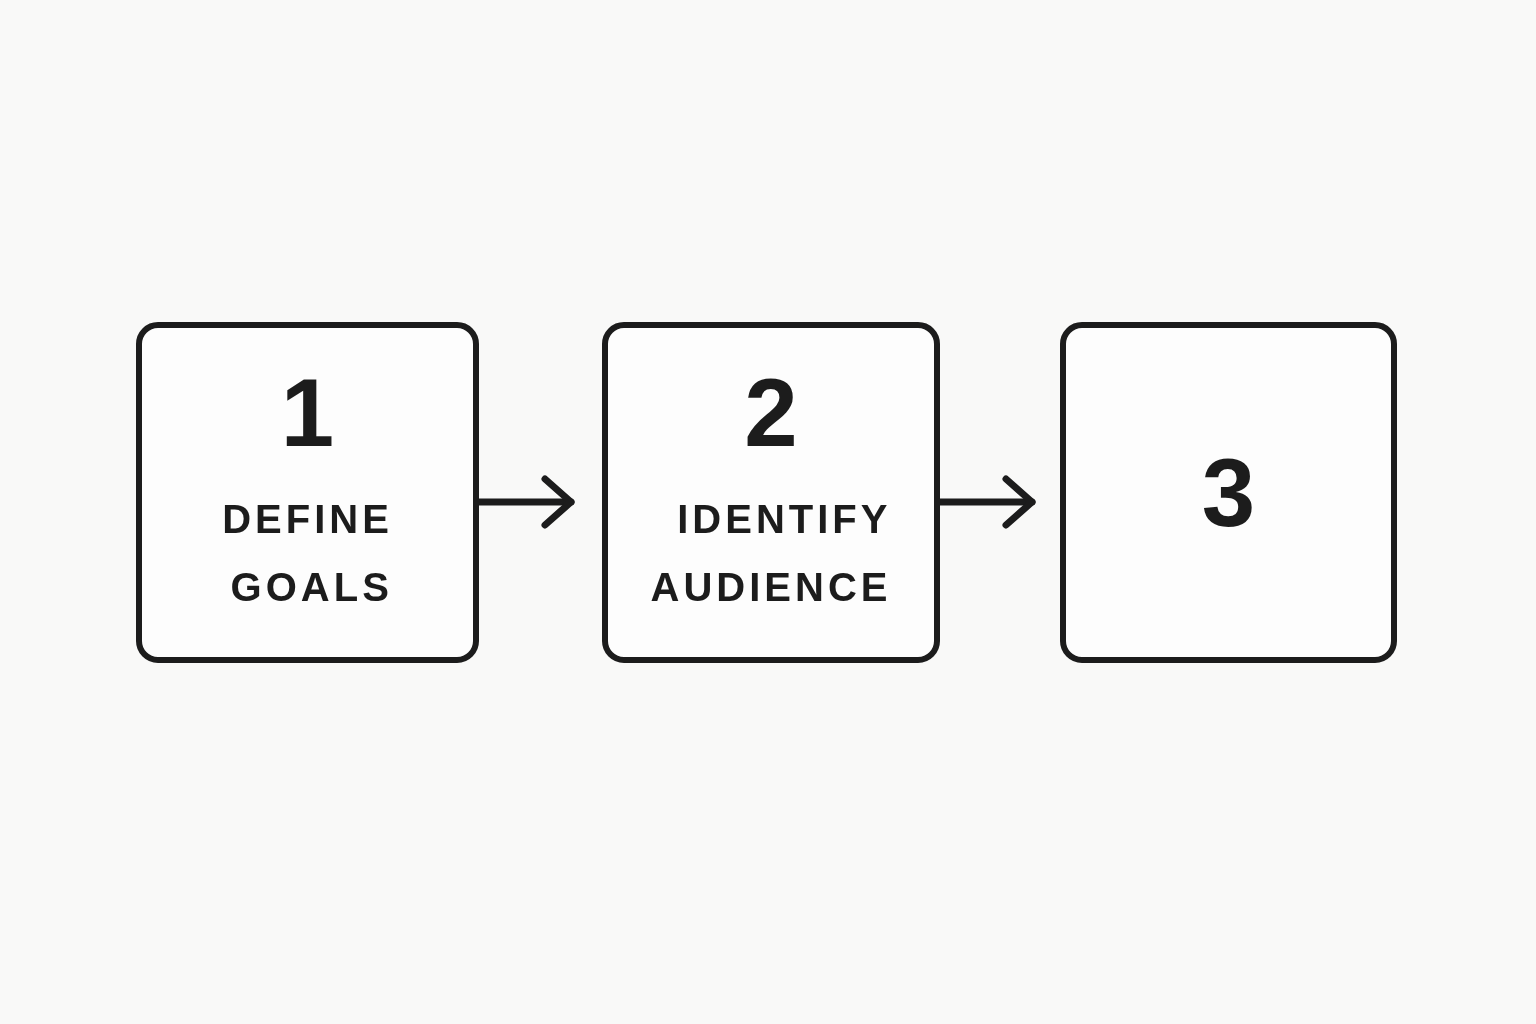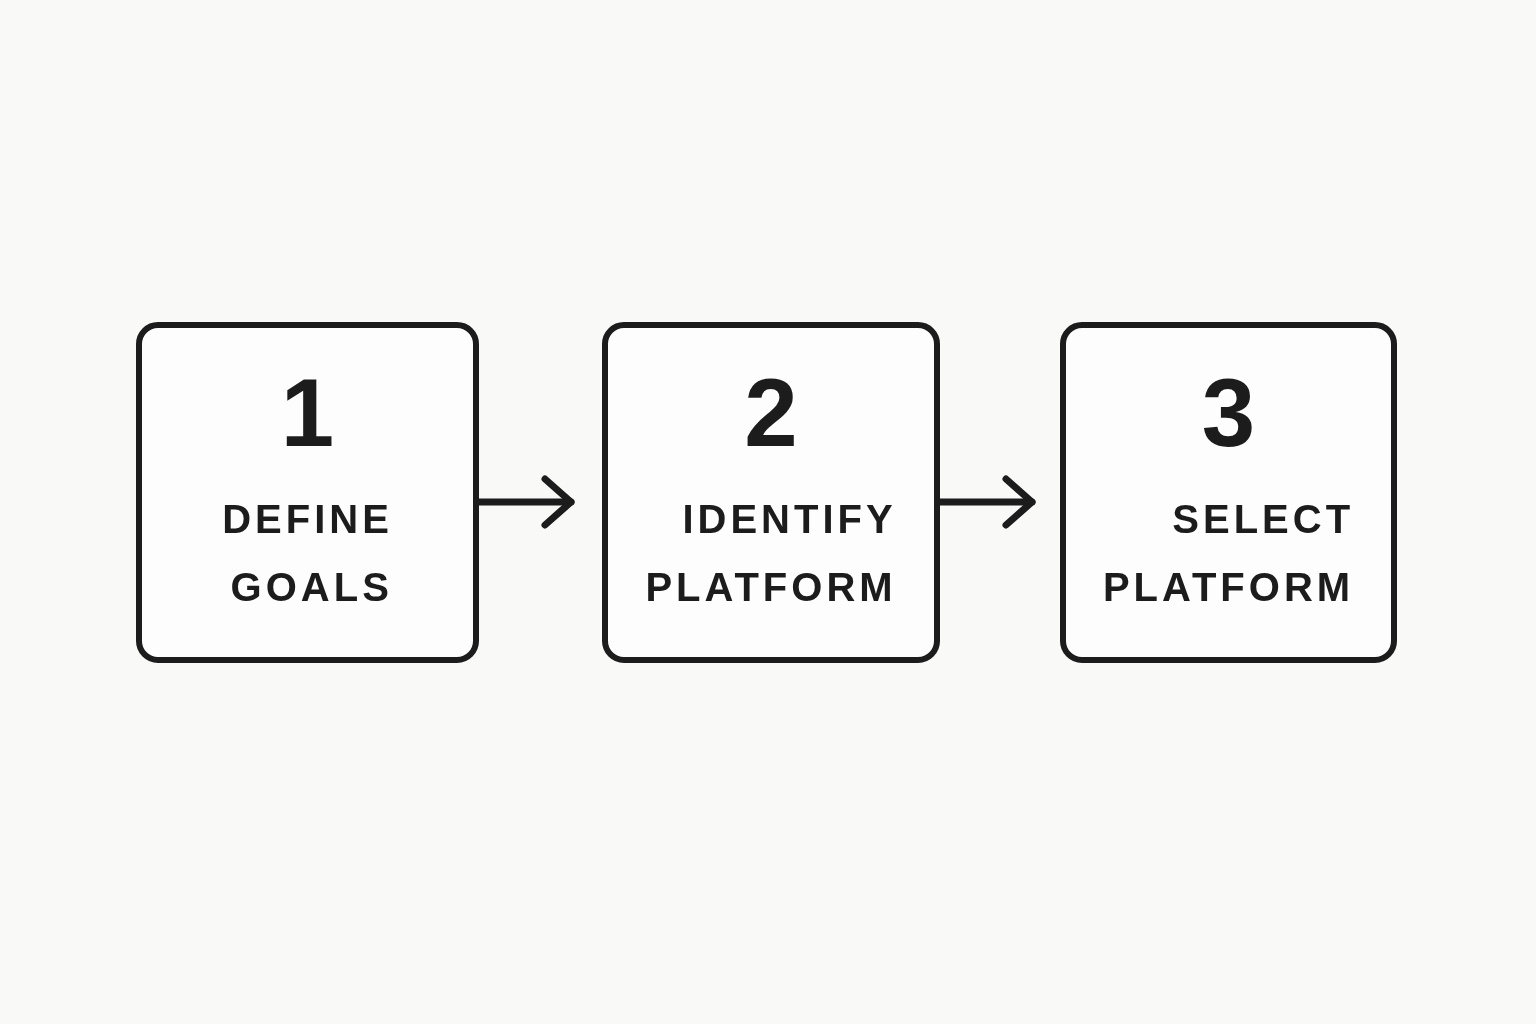--- a/index.html
+++ b/index.html
@@ -78,27 +78,25 @@
   </div>
 
   <svg class="arrow a1" width="106" height="62" viewBox="0 0 106 62">
     <path d="M 2 31 H 94"></path>
     <path d="M 68 8 L 94 31 L 68 54"></path>
   </svg>
 
   <div class="step-box s2">
     <div class="step-number">2</div>
     <div class="step-label">IDENTIFY
-PLATFORM</div>
+AUDIENCE</div>
   </div>
 
   <svg class="arrow a2" width="106" height="62" viewBox="0 0 106 62">
     <path d="M 2 31 H 94"></path>
     <path d="M 68 8 L 94 31 L 68 54"></path>
   </svg>
 
   <div class="step-box s3">
     <div class="step-number">3</div>
-    <div class="step-label">SELECT
-PLATFORM</div>
   </div>
 
 </div>
 
 </body></html>

